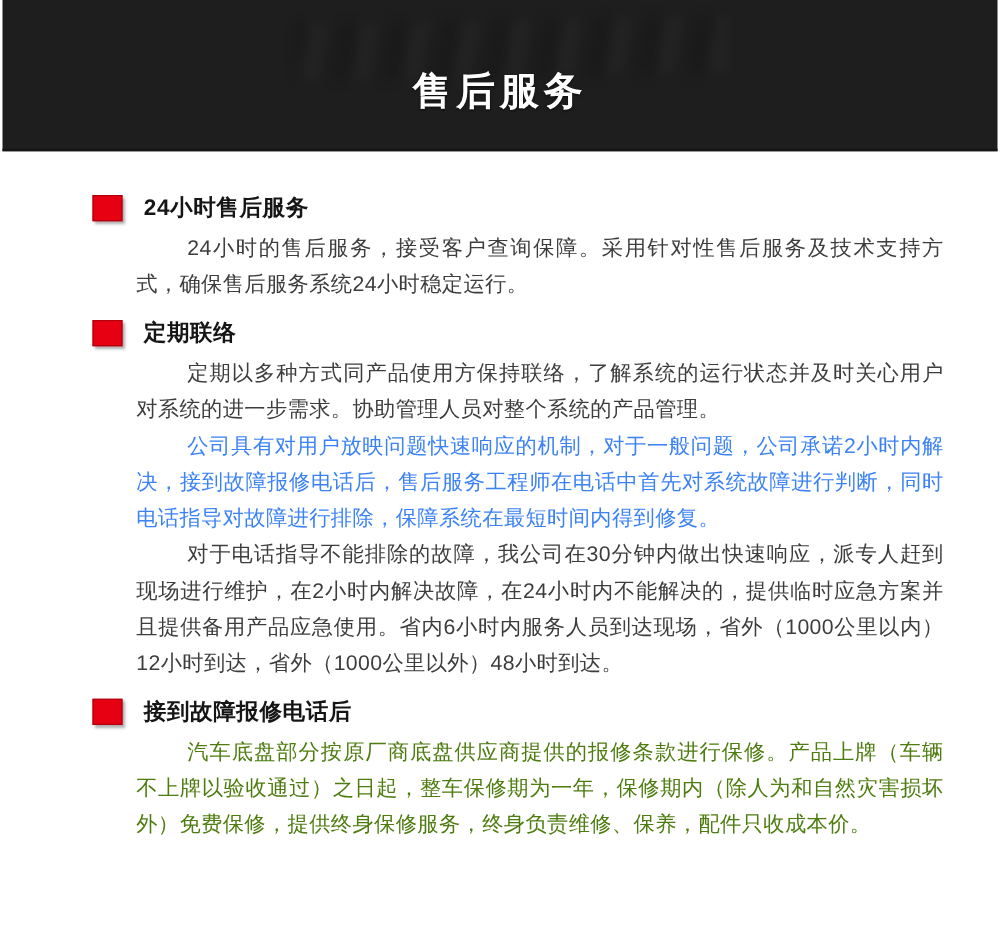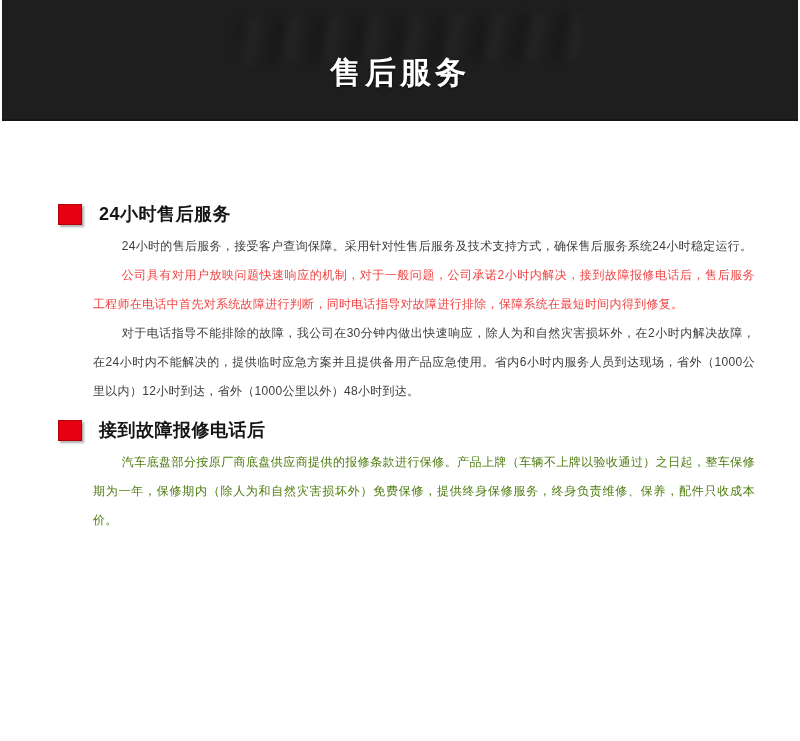--- a/index.html
+++ b/index.html
@@ -48,21 +48,21 @@
       rgba(70,70,70,0.30) 10px 26px,
       rgba(20,20,20,0.40) 26px 40px
     );
     filter: blur(5px);
     opacity: 0.45;
     transform: rotate(-1deg);
     z-index: 1;
   }
 
   
-  .content { padding: 33px 45px 0 58px; margin-top: 48px; }
+  .content { padding: 33px 45px 0 74px; }
 
   .section { margin: 0; }
   .sec-head {
     display: flex;
     align-items: center;
     gap: 17px;
     margin: 12px 0 6px 0;
   }
   .section:first-child .sec-head { margin-top: 0; }
   .bullet {
@@ -75,21 +75,21 @@
   }
   .sec-head h2 {
     margin: 0;
     font-size: 18px;
     font-weight: bold;
     color: #151515;
     letter-spacing: 0.5px;
   }
   .section p {
     margin: 0 0 0 35px;
-    font-size: 12px;
+    font-size: 17px;
     line-height: 29px;
     color: #3d3d3d;
     text-indent: 2.4em;
     text-align: justify;
     letter-spacing: 0.3px;
   }
 </style>
 </head>
 <body>
 
@@ -103,24 +103,31 @@
   <main class="content">
 
     <section class="section">
       <div class="sec-head">
         <span class="bullet" style="background: rgb(230, 0, 18);"></span>
         <h2 style="color: rgb(21, 21, 21);">24小时售后服务</h2>
       </div>
       <p style="color: rgb(61, 61, 61);">24小时的售后服务，接受客户查询保障。采用针对性售后服务及技术支持方式，确保售后服务系统24小时稳定运行。</p>
     </section>
 
+    <section class="section">
+      <div class="sec-head">
+        <span class="bullet" style="background: rgb(230, 0, 18);"></span>
+        <h2 style="color: rgb(21, 21, 21);">定期联络</h2>
+      </div>
+      <p style="color: rgb(61, 61, 61);">定期以多种方式同产品使用方保持联络，了解系统的运行状态并及时关心用户对系统的进一步需求。协助管理人员对整个系统的产品管理。</p>
+    </section>
 
     <section class="section">
-      <p style="color: #ef4444;">公司具有对用户放映问题快速响应的机制，对于一般问题，公司承诺2小时内解决，接到故障报修电话后，售后服务工程师在电话中首先对系统故障进行判断，同时电话指导对故障进行排除，保障系统在最短时间内得到修复。</p>
-      <p style="color: rgb(61, 61, 61);">对于电话指导不能排除的故障，我公司在30分钟内做出快速响应，除人为和自然灾害损坏外，在2小时内解决故障，在24小时内不能解决的，提供临时应急方案并且提供备用产品应急使用。省内6小时内服务人员到达现场，省外（1000公里以内）12小时到达，省外（1000公里以外）48小时到达。</p>
+      <p style="color: #3b82f6;">公司具有对用户放映问题快速响应的机制，对于一般问题，公司承诺2小时内解决，接到故障报修电话后，售后服务工程师在电话中首先对系统故障进行判断，同时电话指导对故障进行排除，保障系统在最短时间内得到修复。</p>
+      <p style="color: rgb(61, 61, 61);">对于电话指导不能排除的故障，我公司在30分钟内做出快速响应，派专人赶到现场进行维护，在2小时内解决故障，在24小时内不能解决的，提供临时应急方案并且提供备用产品应急使用。省内6小时内服务人员到达现场，省外（1000公里以内）12小时到达，省外（1000公里以外）48小时到达。</p>
     </section>
 
     <section class="section">
       <div class="sec-head">
         <span class="bullet" style="background: rgb(230, 0, 18);"></span>
         <h2 style="color: rgb(21, 21, 21);">接到故障报修电话后</h2>
       </div>
       <p style="color: #4d7c0f;">汽车底盘部分按原厂商底盘供应商提供的报修条款进行保修。产品上牌（车辆不上牌以验收通过）之日起，整车保修期为一年，保修期内（除人为和自然灾害损坏外）免费保修，提供终身保修服务，终身负责维修、保养，配件只收成本价。</p>
     </section>
 

